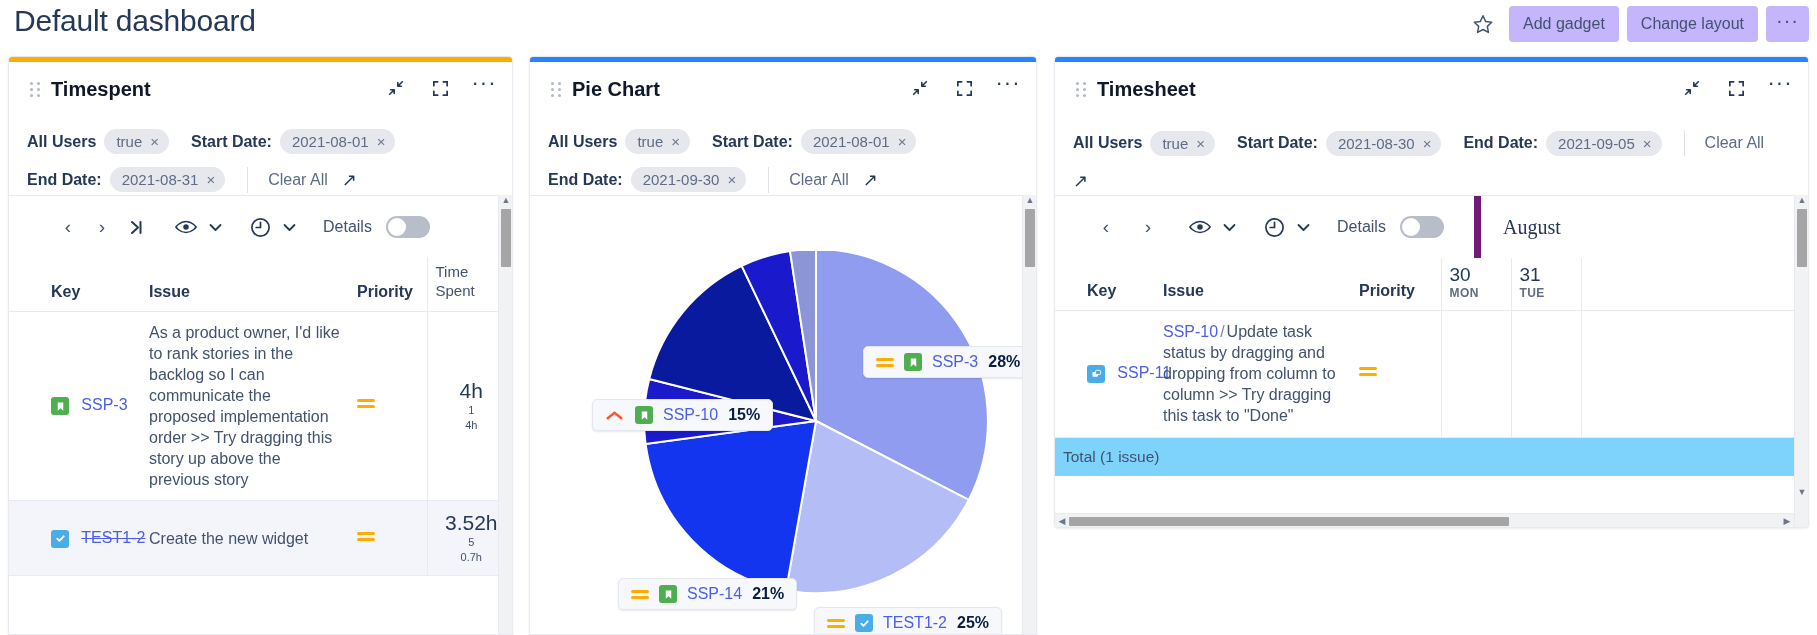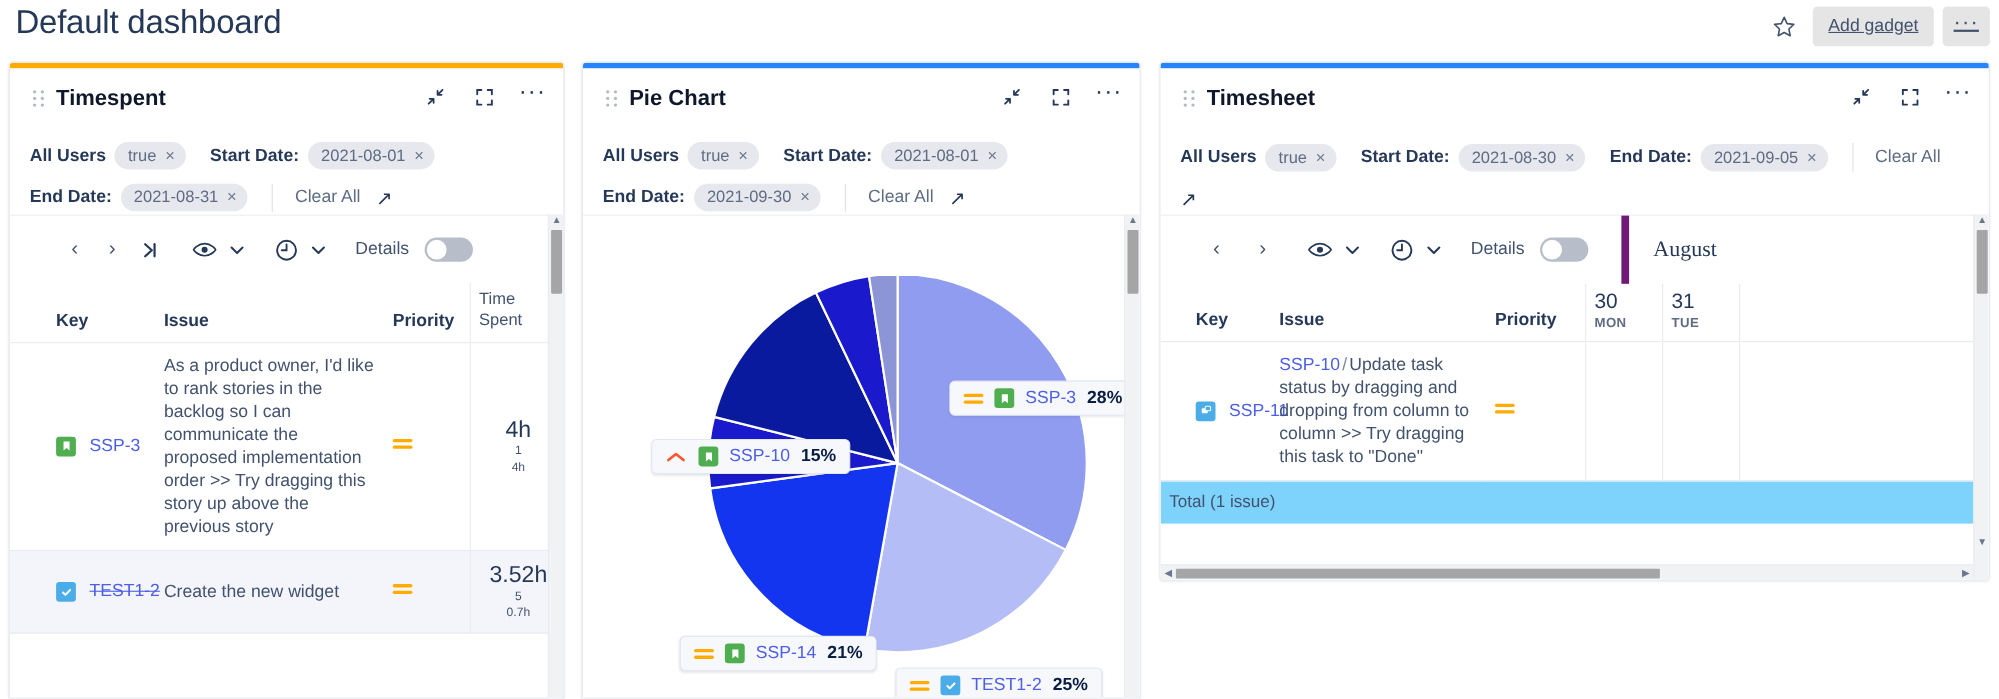--- a/index.html
+++ b/index.html
@@ -25,23 +25,23 @@
     position: absolute; right: 8px; top: 6px;
     display: flex; align-items: center; gap: 8px;
   }
   .icon-btn-plain {
     width: 36px; height: 36px; border-radius: 4px;
     display: flex; align-items: center; justify-content: center;
     background: transparent; border: none; cursor: pointer;
   }
   .tb-btn {
     height: 36px; padding: 0 14px; border: none; border-radius: 4px;
-    background: #e5e5e5; color: #42526e; font-size: 16px;
+    background: #c4b5fd; color: #42526e; font-size: 16px;
     font-family: "Liberation Sans", sans-serif; cursor: pointer;
-    display: flex; align-items: center; text-decoration: underline;
+    display: flex; align-items: center;
   }
   .tb-btn.dots { padding: 0 10px; font-size: 20px; letter-spacing: 1px; padding-bottom: 8px; }
 
   
   .panel {
     position: absolute;
     background: #ffffff;
     border: 1px solid #e8eaef;
     border-radius: 4px 4px 0 0;
     overflow: hidden;
@@ -187,20 +187,21 @@
 
   <div class="topbar">
     <div class="dash-title">Default dashboard</div>
     <div class="topbar-right">
       <button class="icon-btn-plain" title="Favourite">
         <svg width="22" height="22" viewBox="0 0 24 24" fill="none" stroke="#42526e" stroke-width="1.6" stroke-linejoin="round">
             <polygon points="12,3 14.9,9.2 21.5,10 16.7,14.6 17.9,21.2 12,18 6.1,21.2 7.3,14.6 2.5,10 9.1,9.2"></polygon>
           </svg>
       </button>
       <button class="tb-btn">Add gadget</button>
+      <button class="tb-btn">Change layout</button>
       <button class="tb-btn dots">···</button>
     </div>
   </div>
 
   <div class="panel" style="left:8px; top:56px; width:505px; height:579px;">
     <div class="panel-accent" style="background:#ffab00;"></div>
 
     <div class="panel-header">
       <span class="drag-dots">
         <i></i>

